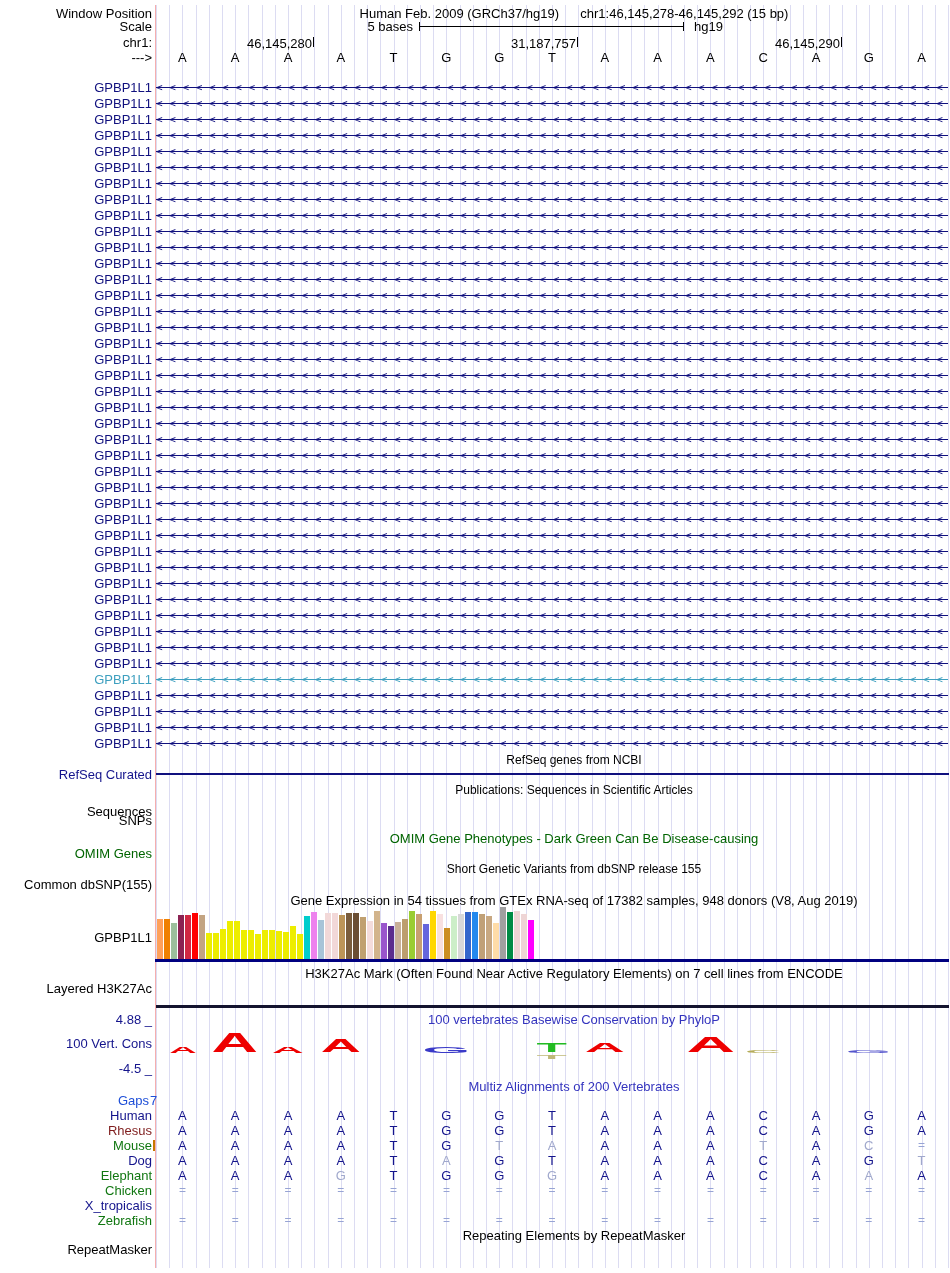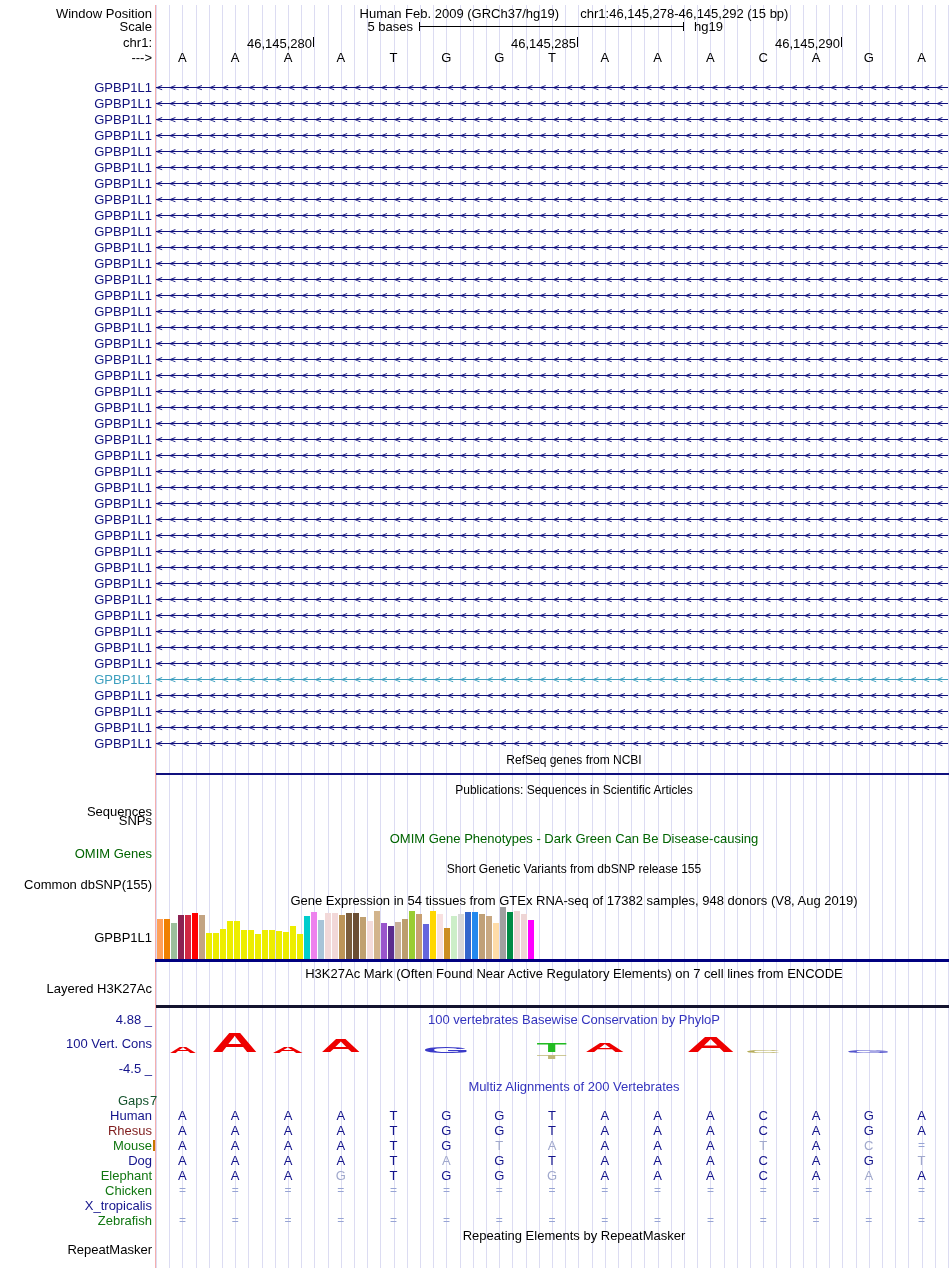--- a/index.html
+++ b/index.html
@@ -5,21 +5,21 @@
   html,body{margin:0;padding:0;background:#fff;}
   #browser{position:relative;width:950px;height:1273px;background:#fff;overflow:hidden;
            font-family:"Liberation Sans",sans-serif;color:#000;}
   .row{position:absolute;left:0;width:950px;height:13px;line-height:13px;font-size:13px;}
   .side-label{position:absolute;right:798px;top:0;white-space:nowrap;}
   .center-title{position:absolute;left:156px;width:792px;text-align:center;white-space:nowrap;margin-left:22px;}
   .blue{color:#14148C;}
   .titleblue{color:#3434BE;}
   .green{color:#006400;}
   .black{color:#000;}
-  .orange{color:#14532d;}
+  .orange{color:#1d4ed8;}
   .grid{position:absolute;left:156px;top:5px;width:793px;height:1263px;
         background:repeating-linear-gradient(to right,#DCDCF2 0 1px,transparent 1px 13.2px);}
   .pink-guide{position:absolute;left:155px;top:5px;width:1px;height:1263px;background:#F5AEAE;}
   .gene-row{position:absolute;left:0;width:950px;height:16px;}
   .gene-row .lbl{position:absolute;right:798px;top:1px;font-size:13px;line-height:13px;}
   .gene-row .arrows{position:absolute;left:156px;top:0;width:792px;height:16px;overflow:hidden;
         white-space:nowrap;font-family:"DejaVu Sans Mono",monospace;font-size:11px;line-height:16px;
         letter-spacing:6.6px;}
   .hline{position:absolute;}
   .tick{position:absolute;width:1px;height:10px;background:#000;}
@@ -55,21 +55,21 @@
   </div>
   <div class="scalebar" style="left:419px;top:26px;width:265px;height:1px;"></div>
   <div class="scalebar" style="left:419px;top:22px;width:1px;height:9px;"></div>
   <div class="scalebar" style="left:683px;top:22px;width:1px;height:9px;"></div>
 
   <div class="row" style="top:36px;">
     <span class="side-label black">chr1:</span>
     <div id="coords">
         <span class="coord-num black" style="right: 638px; top: 1px;">46,145,280</span>
         <span class="tick" style="left: 313px; top: 1px;"></span>
-        <span class="coord-num black" style="right: 374px; top: 1px;">46,145,285</span>
+        <span class="coord-num black" style="right: 374px; top: 1px;">31,187,757</span>
         <span class="tick" style="left: 577px; top: 1px;"></span>
         <span class="coord-num black" style="right: 110px; top: 1px;">46,145,290</span>
         <span class="tick" style="left: 841px; top: 1px;"></span>
       </div>
   </div>
 
   <div class="row" style="top:51px;">
     <span class="side-label black">---&gt;</span>
     <div id="bases">
         <span class="basecell black" style="left: 156px; width: 52.8px;">A</span>
@@ -255,20 +255,23 @@
         <span class="lbl" style="color: rgb(16, 16, 126);">GPBP1L1</span>
         <div class="arrows" style="color: rgb(16, 16, 126); background: linear-gradient(rgb(16, 16, 126), rgb(16, 16, 126)) 0px 7px / 100% 1px no-repeat;">&lt;&lt;&lt;&lt;&lt;&lt;&lt;&lt;&lt;&lt;&lt;&lt;&lt;&lt;&lt;&lt;&lt;&lt;&lt;&lt;&lt;&lt;&lt;&lt;&lt;&lt;&lt;&lt;&lt;&lt;&lt;&lt;&lt;&lt;&lt;&lt;&lt;&lt;&lt;&lt;&lt;&lt;&lt;&lt;&lt;&lt;&lt;&lt;&lt;&lt;&lt;&lt;&lt;&lt;&lt;&lt;&lt;&lt;&lt;&lt;</div>
       </div>
       <div class="gene-row" style="top: 736px;">
         <span class="lbl" style="color: rgb(16, 16, 126);">GPBP1L1</span>
         <div class="arrows" style="color: rgb(16, 16, 126); background: linear-gradient(rgb(16, 16, 126), rgb(16, 16, 126)) 0px 7px / 100% 1px no-repeat;">&lt;&lt;&lt;&lt;&lt;&lt;&lt;&lt;&lt;&lt;&lt;&lt;&lt;&lt;&lt;&lt;&lt;&lt;&lt;&lt;&lt;&lt;&lt;&lt;&lt;&lt;&lt;&lt;&lt;&lt;&lt;&lt;&lt;&lt;&lt;&lt;&lt;&lt;&lt;&lt;&lt;&lt;&lt;&lt;&lt;&lt;&lt;&lt;&lt;&lt;&lt;&lt;&lt;&lt;&lt;&lt;&lt;&lt;&lt;&lt;</div>
       </div>
     </div>
 
   <div class="row center-title black" style="top:754px;font-size:12px;">RefSeq genes from NCBI</div>
+  <div class="row" style="top:768px;">
+    <span class="side-label blue">RefSeq Curated</span>
+  </div>
   <div class="hline" style="left:156px;top:773px;width:793px;height:2px;background:#10107E;"></div>
 
   <div class="row center-title black" style="top:784px;font-size:12px;">Publications: Sequences in Scientific Articles</div>
   <div class="row" style="top:805px;">
     <span class="side-label black">Sequences</span>
   </div>
   <div class="row" style="top:814px;">
     <span class="side-label black">SNPs</span>
   </div>
 

